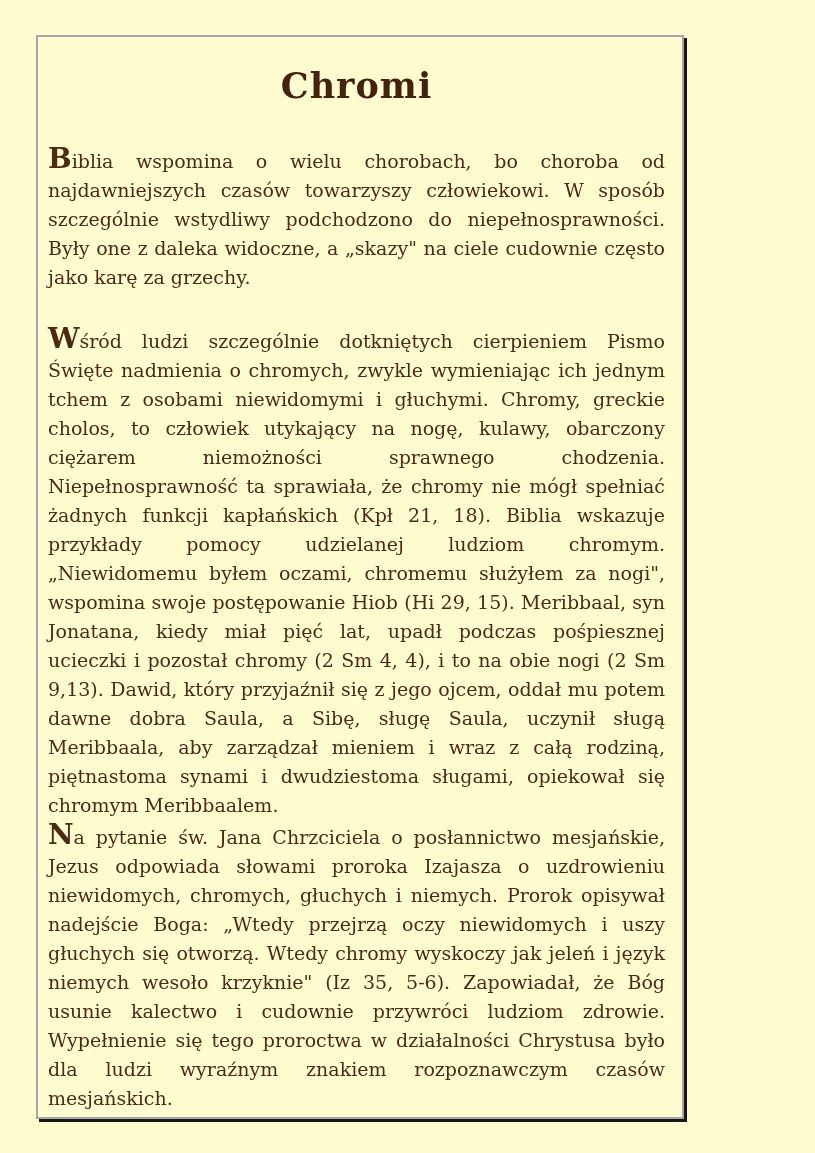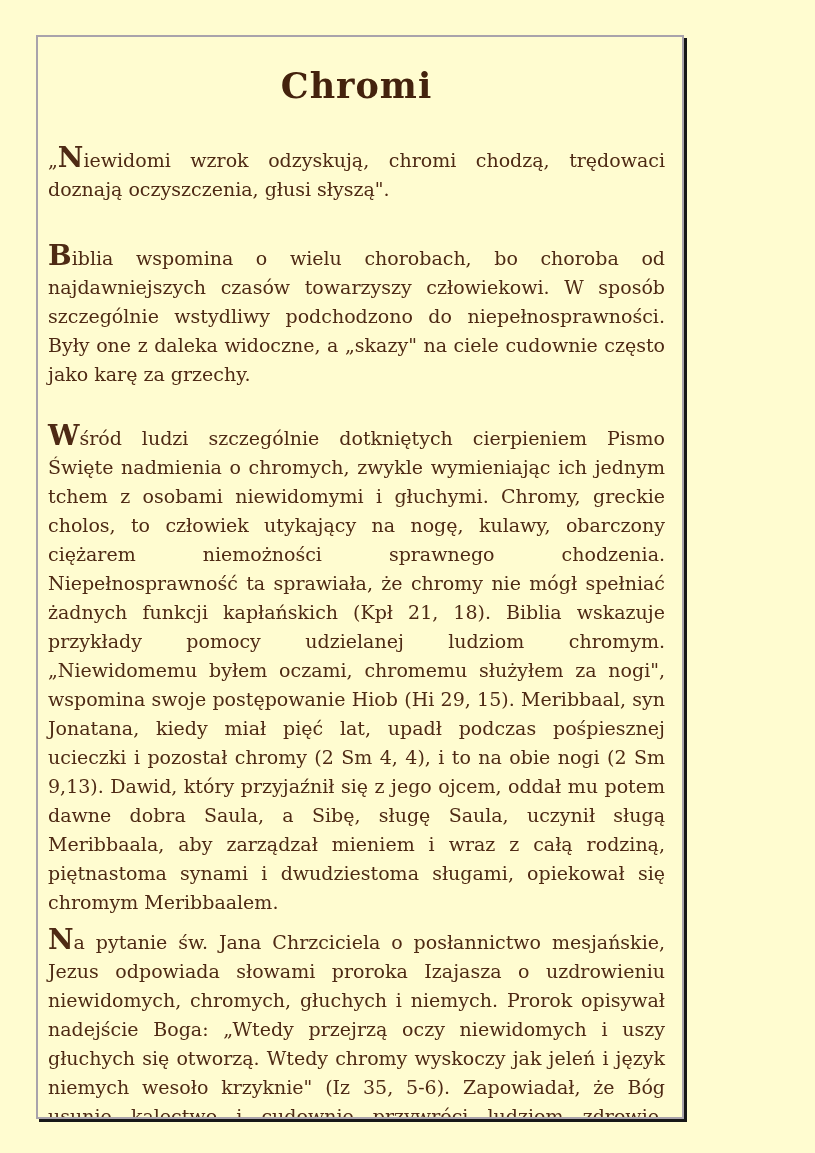--- a/index.html
+++ b/index.html
@@ -44,37 +44,36 @@
     margin: 0;
   }
   .para .ini {
     font-weight: bold;
     font-size: 28px;
     line-height: 29px;
   }
   .p1 { margin-top: 36px; }
   .p2 { margin-top: 37px; }
   .p3 { margin-top: 32px; }
-  .p4 { margin-top: 8px; }
+  .p4 { }
   .byline {
     font-size: 19px;
     line-height: 29px;
     color: #6d28d9;
     text-align: left;
     margin: 4px 0 0 0;
   }
 </style>
 </head>
 <body>
 
 <div class="frame">
 
   <h1 class="doc-title">Chromi</h1>
 
-  <p class="para p1"><span>„</span><span class="ini">N</span><span>iewidomi wzrok odzyskują, chromi chodzą, trędowaci doznają oczyszczenia, głusi słyszą".</span></p>
 
   <p class="para p2"><span></span><span class="ini">B</span><span>iblia wspomina o wielu chorobach, bo choroba od najdawniejszych czasów towarzyszy człowiekowi. W sposób szczególnie wstydliwy podchodzono do niepełnosprawności. Były one z daleka widoczne, a „skazy" na ciele cudownie często jako karę za grzechy.</span></p>
 
   <p class="para p3"><span></span><span class="ini">W</span><span>śród ludzi szczególnie dotkniętych cierpieniem Pismo Święte nadmienia o chromych, zwykle wymieniając ich jednym tchem z osobami niewidomymi i głuchymi. Chromy, greckie cholos, to człowiek utykający na nogę, kulawy, obarczony ciężarem niemożności sprawnego chodzenia. Niepełnosprawność ta sprawiała, że chromy nie mógł spełniać żadnych funkcji kapłańskich (Kpł 21, 18). Biblia wskazuje przykłady pomocy udzielanej ludziom chromym. „Niewidomemu byłem oczami, chromemu służyłem za nogi", wspomina swoje postępowanie Hiob (Hi 29, 15). Meribbaal, syn Jonatana, kiedy miał pięć lat, upadł podczas pośpiesznej ucieczki i pozostał chromy (2 Sm 4, 4), i to na obie nogi (2 Sm 9,13). Dawid, który przyjaźnił się z jego ojcem, oddał mu potem dawne dobra Saula, a Sibę, sługę Saula, uczynił sługą Meribbaala, aby zarządzał mieniem i wraz z całą rodziną, piętnastoma synami i dwudziestoma sługami, opiekował się chromym Meribbaalem.</span></p>
 
   <p class="para p4"><span></span><span class="ini">N</span><span>a pytanie św. Jana Chrzciciela o posłannictwo mesjańskie, Jezus odpowiada słowami proroka Izajasza o uzdrowieniu niewidomych, chromych, głuchych i niemych. Prorok opisywał nadejście Boga: „Wtedy przejrzą oczy niewidomych i uszy głuchych się otworzą. Wtedy chromy wyskoczy jak jeleń i język niemych wesoło krzyknie" (Iz 35, 5-6). Zapowiadał, że Bóg usunie kalectwo i cudownie przywróci ludziom zdrowie. Wypełnienie się tego proroctwa w działalności Chrystusa było dla ludzi wyraźnym znakiem rozpoznawczym czasów mesjańskich.</span></p>
 
   <p class="byline">opr. mg/mg</p>
 
 </div>

